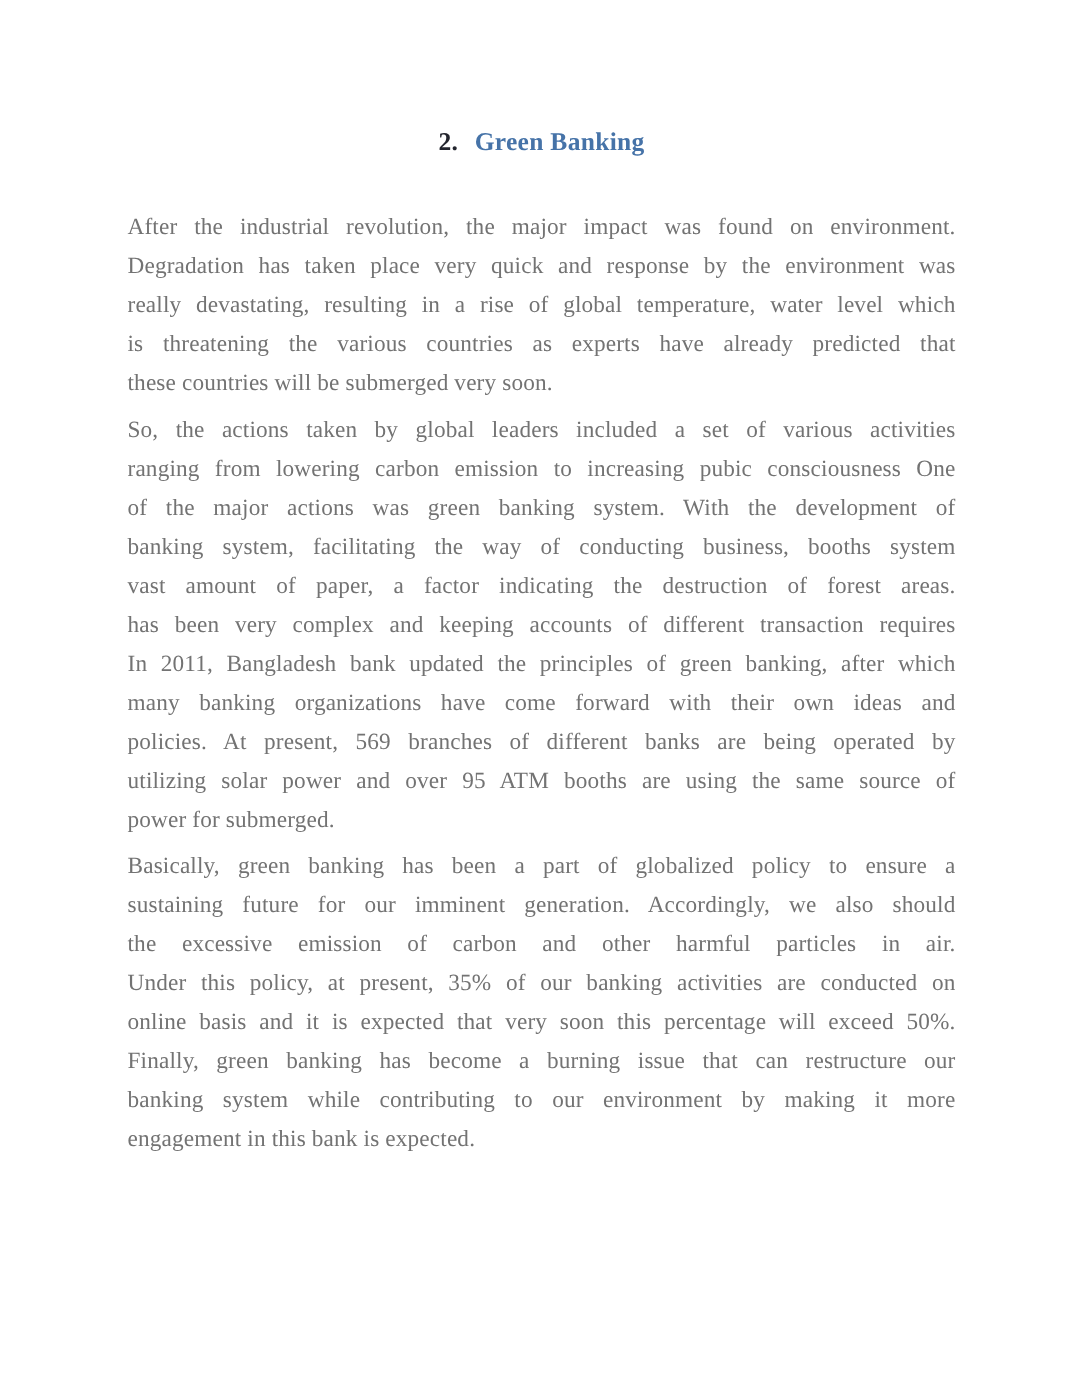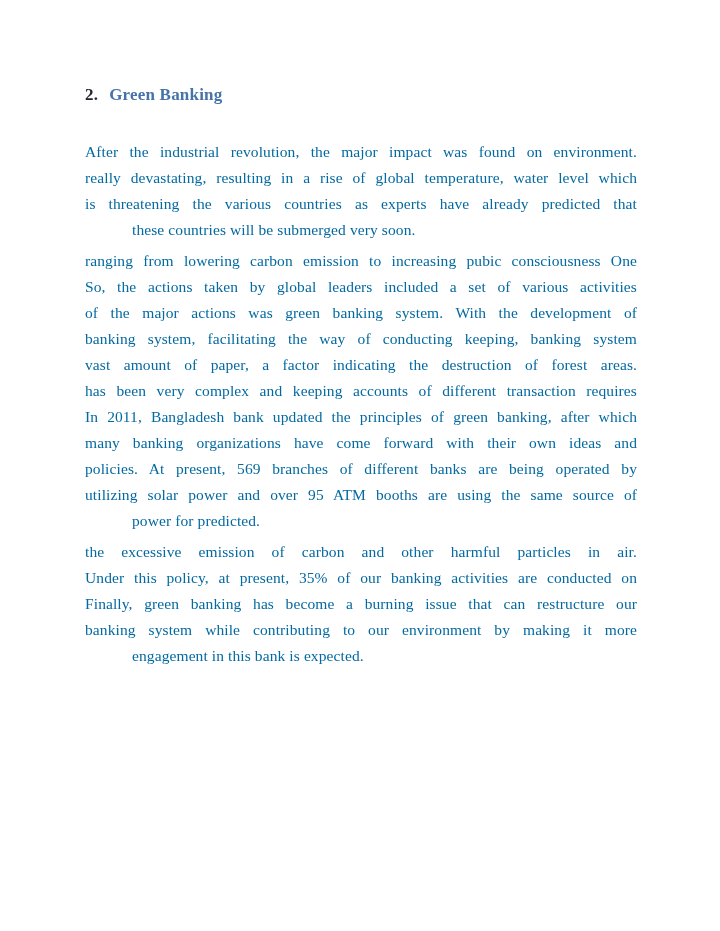--- a/index.html
+++ b/index.html
@@ -13,20 +13,21 @@
     height: 931px;
     background: #ffffff;
     font-family: "Liberation Serif", serif;
     overflow: hidden;
   }
   .heading {
     position: absolute;
     top: 84px;
     left: 85px;
     width: 552px;
+    text-align: center;
     font-size: 17px;
     font-weight: 600;
     line-height: 22px;
     letter-spacing: 0.2px;
   }
   .sec-num {
     margin-right: 11px;
   }
   .doc-body {
     position: absolute;
@@ -39,51 +40,54 @@
   }
   .para + .para {
     margin-top: 5px;
   }
   .line {
     text-align: justify;
     text-align-last: justify;
   }
   .line.last {
     text-align-last: left;
-    margin-left: 47px;
   }
 </style>
 </head>
 <body>
 
 <div class="page" style="background: rgb(255, 255, 255);">
   <div class="heading">
     <span class="sec-num" style="color: rgb(35, 37, 46);">2.</span><span class="sec-title" style="color: rgb(70, 115, 168);">Green Banking</span>
   </div>
-  <div class="doc-body" id="doc-body" style="color: #0369a1; font-family: Liberation Serif, serif;">
+  <div class="doc-body" id="doc-body" style="color: #737373; font-family: Liberation Serif, serif;">
       <div class="para">
         <div class="line">After the industrial revolution, the major impact was found on environment.</div>
+        <div class="line">Degradation has taken place very quick and response by the environment was</div>
         <div class="line">really devastating, resulting in a rise of global temperature, water level which</div>
         <div class="line">is threatening the various countries as experts have already predicted that</div>
         <div class="line last">these countries will be submerged very soon.</div>
       </div>
       <div class="para">
+        <div class="line">So, the actions taken by global leaders included a set of various activities</div>
         <div class="line">ranging from lowering carbon emission to increasing pubic consciousness One</div>
-        <div class="line">So, the actions taken by global leaders included a set of various activities</div>
         <div class="line">of the major actions was green banking system. With the development of</div>
-        <div class="line">banking system, facilitating the way of conducting keeping, banking system</div>
+        <div class="line">banking system, facilitating the way of conducting business, booths system</div>
         <div class="line">vast amount of paper, a factor indicating the destruction of forest areas.</div>
         <div class="line">has been very complex and keeping accounts of different transaction requires</div>
         <div class="line">In 2011, Bangladesh bank updated the principles of green banking, after which</div>
         <div class="line">many banking organizations have come forward with their own ideas and</div>
         <div class="line">policies. At present, 569 branches of different banks are being operated by</div>
         <div class="line">utilizing solar power and over 95 ATM booths are using the same source of</div>
-        <div class="line last">power for predicted.</div>
+        <div class="line last">power for submerged.</div>
       </div>
       <div class="para">
+        <div class="line">Basically, green banking has been a part of globalized policy to ensure a</div>
+        <div class="line">sustaining future for our imminent generation. Accordingly, we also should</div>
         <div class="line">the excessive emission of carbon and other harmful particles in air.</div>
         <div class="line">Under this policy, at present, 35% of our banking activities are conducted on</div>
+        <div class="line">online basis and it is expected that very soon this percentage will exceed 50%.</div>
         <div class="line">Finally, green banking has become a burning issue that can restructure our</div>
         <div class="line">banking system while contributing to our environment by making it more</div>
         <div class="line last">engagement in this bank is expected.</div>
       </div>
     </div>
 </div>
 
 </body></html>

